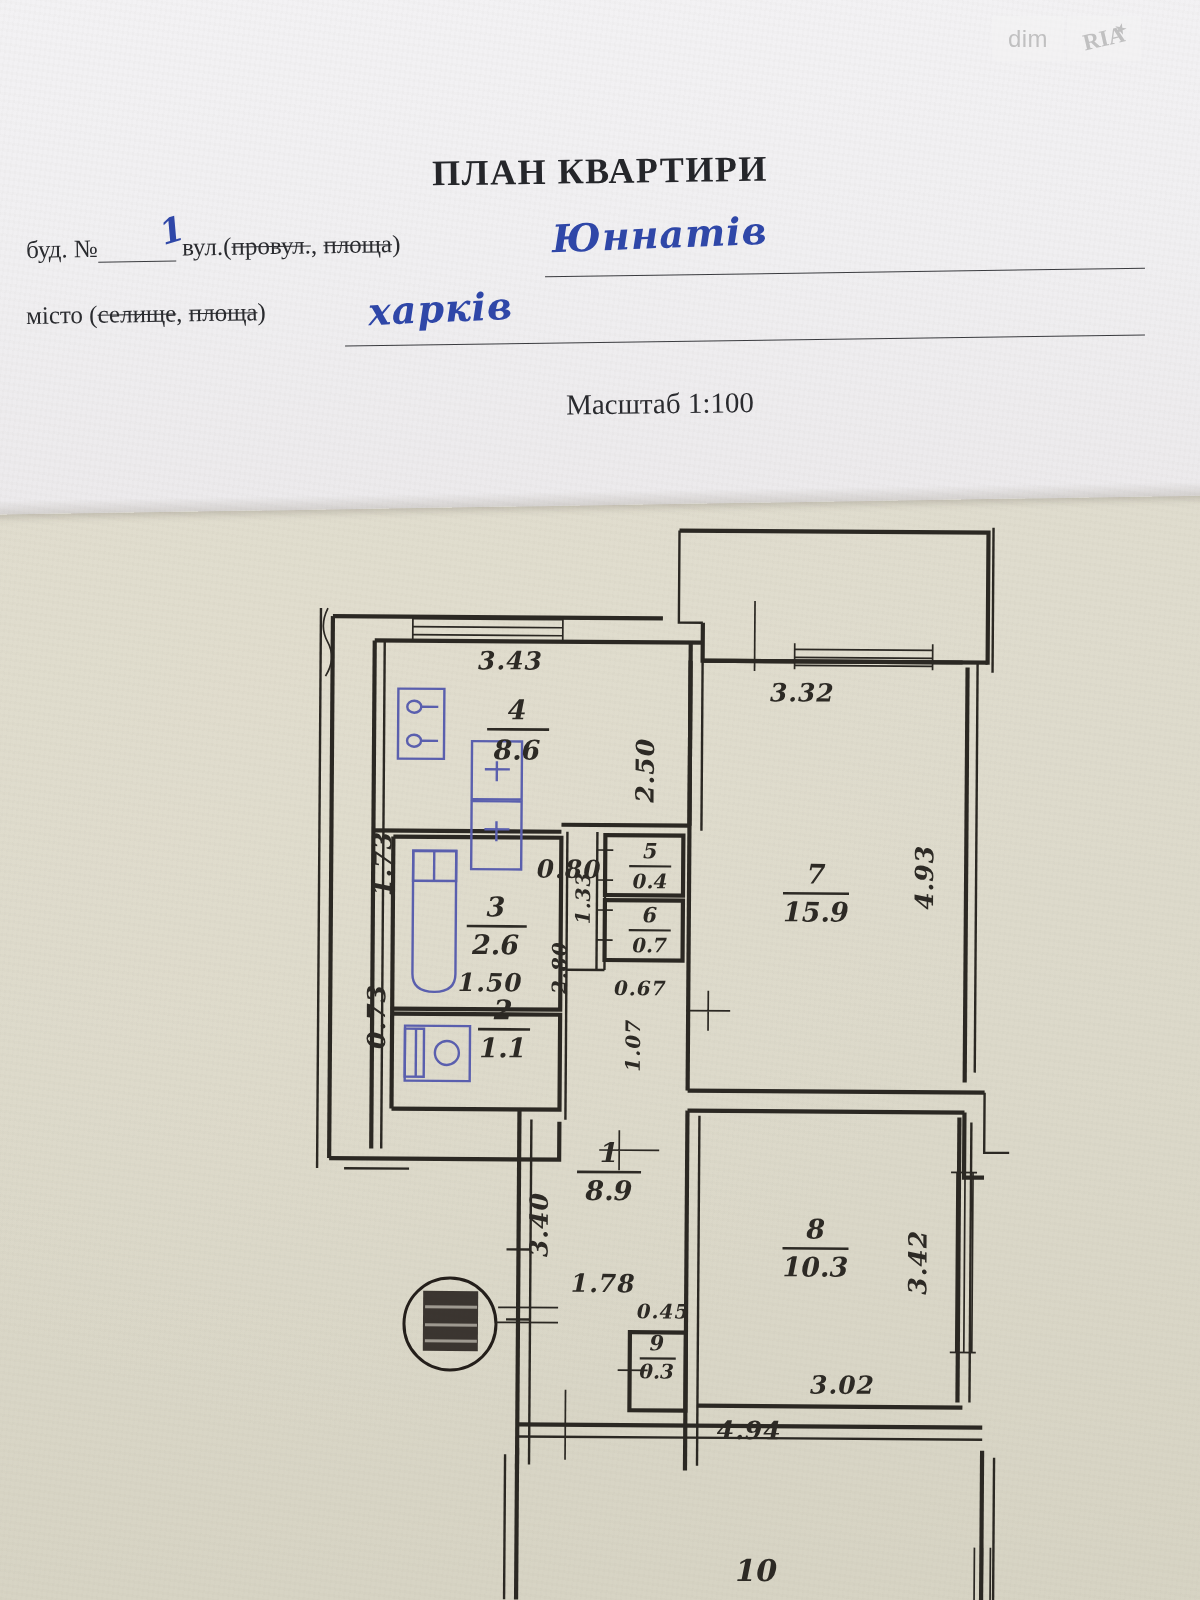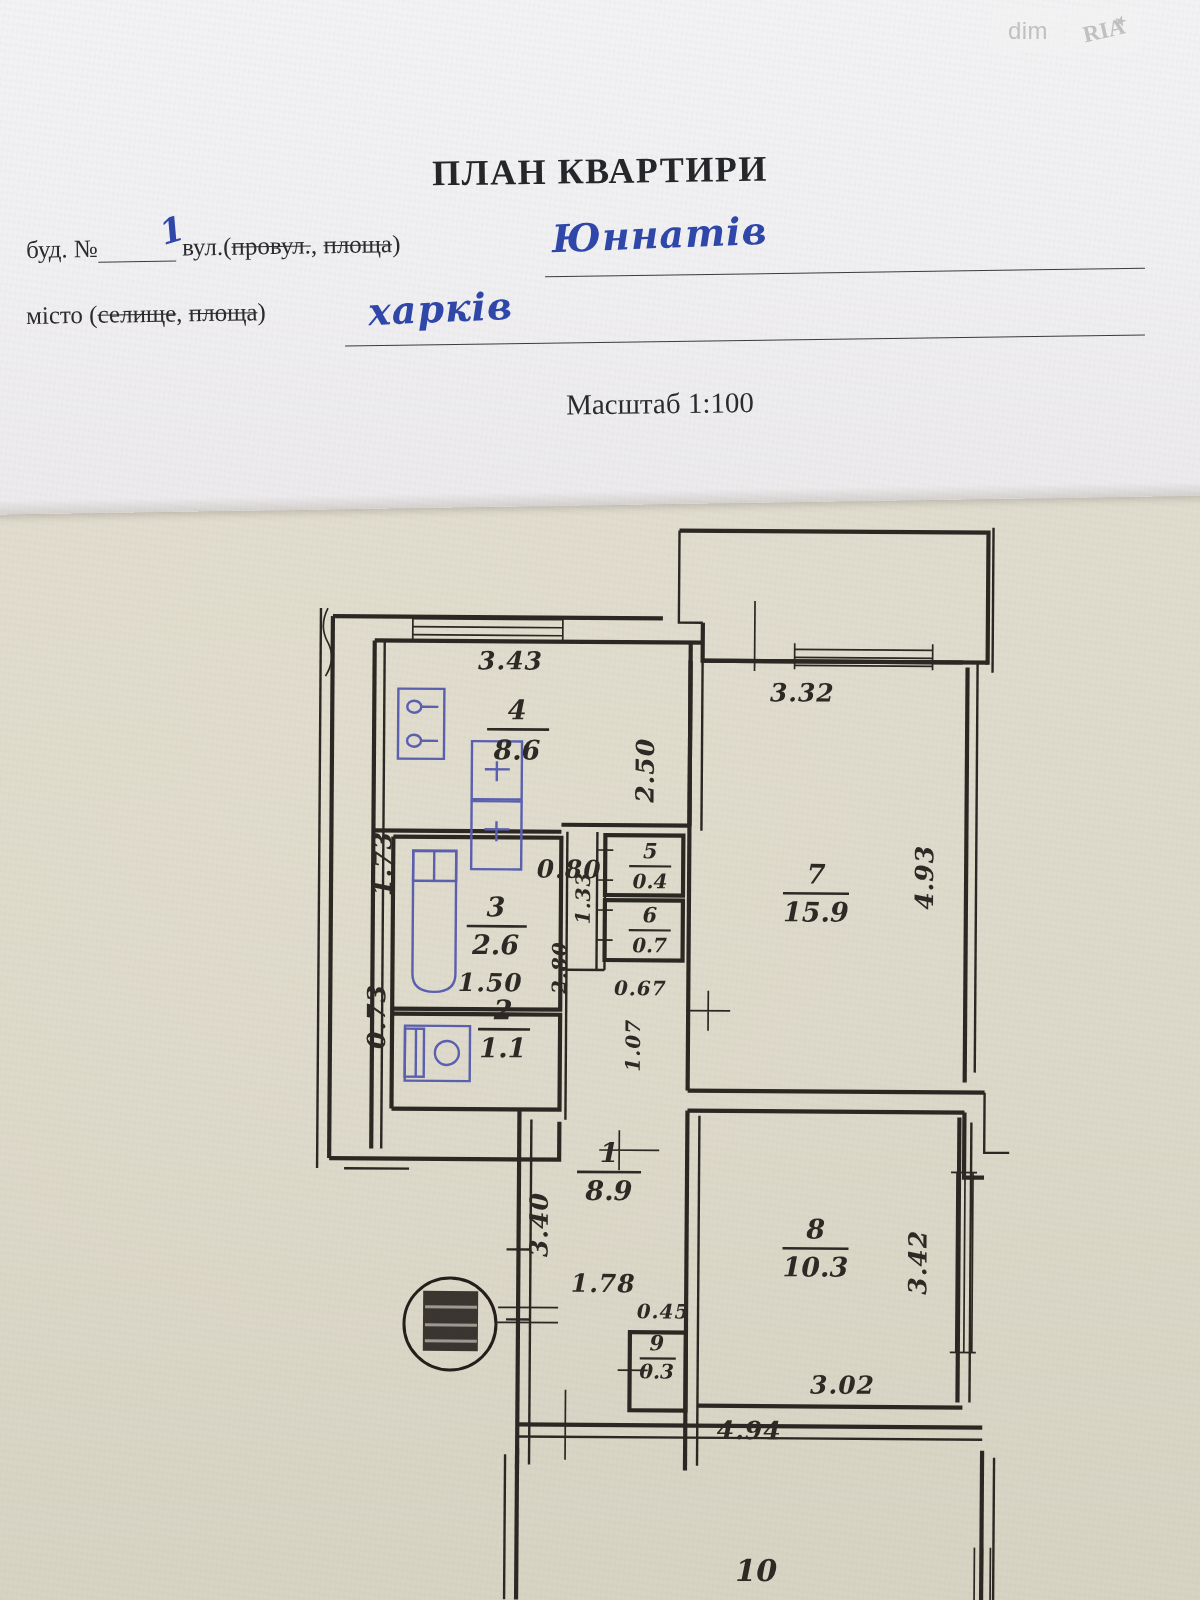--- a/index.html
+++ b/index.html
@@ -98,21 +98,21 @@
     position: absolute; left: 0; top: 388px; width: 1200px;
     text-align: center;
     font-family: "Liberation Serif", serif;
     font-size: 29px; color: #2a2b2f;
     transform: rotate(-0.7deg);
     padding-left: 120px;
   }
 
   
   .watermark {
-    position: absolute; left: 992px; top: 8px;
+    position: absolute; left: 992px; top: 16px;
     width: 150px; height: 45px;
     display: flex; align-items: stretch;
     opacity: .55;
   }
   .wm-left, .wm-right {
     background: #f4f4f4; display:flex; align-items:center; justify-content:center;
   }
   .wm-left { width: 72px; border-radius: 3px 0 0 6px; }
   .wm-right { width: 74px; margin-left: 3px; border-radius: 0 3px 3px 0; position:relative;}
   .wm-text {

